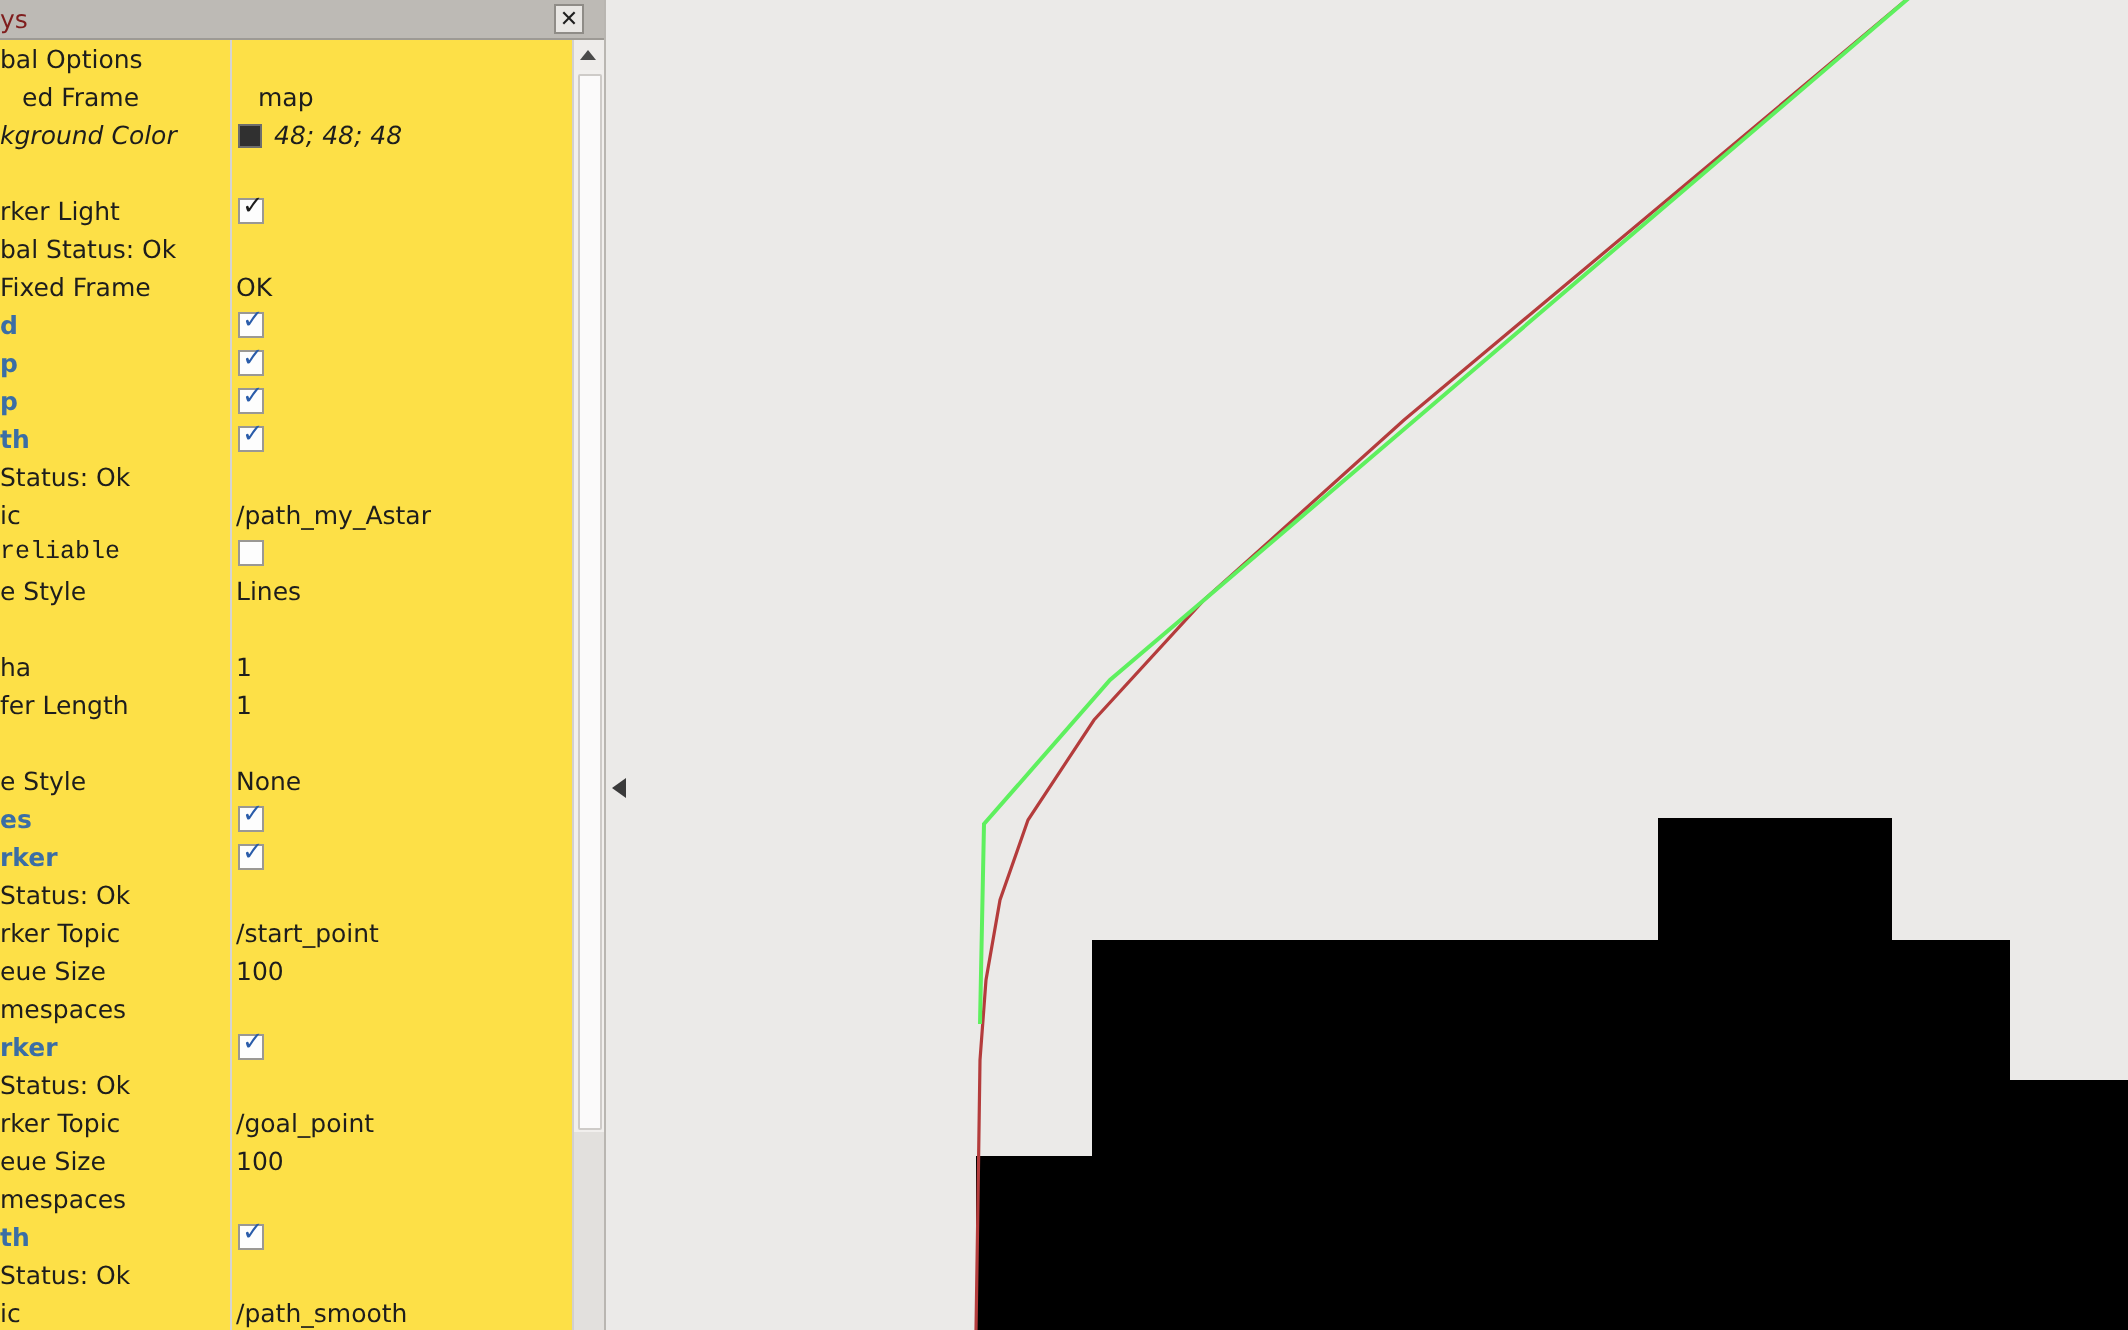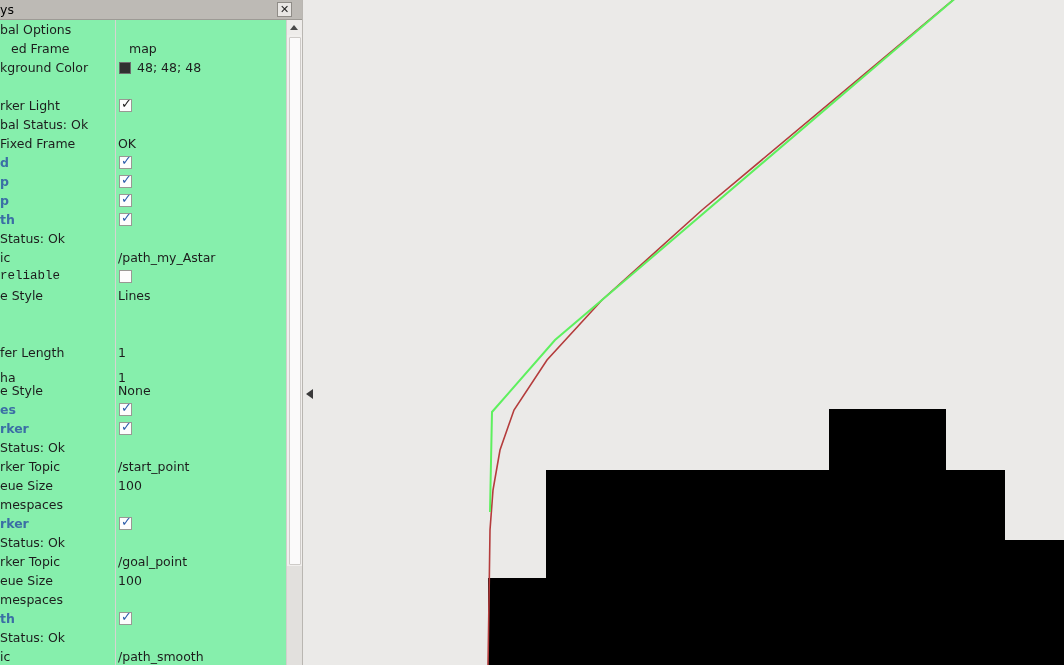--- a/index.html
+++ b/index.html
@@ -54,21 +54,21 @@
     position: absolute;
     left: 0; top: 0;
     width: 302px; height: 19px;
     background: #bdbab5;
     border-bottom: 1px solid #9d9a95;
   }
   #panel-title {
     position: absolute;
     left: 0; top: 1px;
     font-size: 12.5px;
-    color: #000000;
+    color: #7f1d1d;
     line-height: 17px;
     white-space: nowrap;
   }
   #panel-close {
     position: absolute;
     right: 10px; top: 2px;
     width: 15px; height: 15px;
     background: #e9e7e4;
     border: 1px solid #8f8c87;
     box-sizing: border-box;
@@ -77,21 +77,21 @@
     font-size: 11px;
     color: #1d1d1d;
     cursor: pointer;
   }
 
   
   #prop-area {
     position: absolute;
     left: 0; top: 20px;
     width: 292px; height: 645px;
-    background: #86efac;
+    background: #fde047;
     overflow: hidden;
   }
   #col-divider {
     position: absolute;
     left: 115px; top: 0;
     width: 1px; height: 645px;
     background: #d6d4d1;
   }
   .prop-row {
     position: absolute;
@@ -225,21 +225,21 @@
       <div id="col-divider"></div>
 
     <div class="prop-row" style="top: 0px;">
           <div class="prop-name">bal Options</div>
           <div class="prop-value"></div>
         </div>
         <div class="prop-row" style="top: 19px; margin-left: 11px;">
           <div class="prop-name">ed Frame</div>
           <div class="prop-value">map</div>
         </div>
-        <div class="prop-row" style="top: 38px;">
+        <div class="prop-row" style="top: 38px; font-style: italic;">
           <div class="prop-name">kground Color</div>
           <div class="swatch" style="background: rgb(48, 48, 48);"></div>
           <div class="swatch-label">48; 48; 48</div>
         </div>
         <div class="prop-row" style="top: 76px;">
           <div class="prop-name">rker Light</div>
           <div class="cbox">
             <span class="mark dark">✓</span>
           </div>
         </div>
@@ -284,21 +284,21 @@
           <div class="prop-value">/path_my_Astar</div>
         </div>
         <div class="prop-row" style="top: 247px; font-family: Liberation Mono, monospace;">
           <div class="prop-name">reliable</div>
           <div class="cbox empty"></div>
         </div>
         <div class="prop-row" style="top: 266px;">
           <div class="prop-name">e Style</div>
           <div class="prop-value">Lines</div>
         </div>
-        <div class="prop-row" style="top: 304px; margin-top: 44px;">
+        <div class="prop-row" style="top: 304px;">
           <div class="prop-name">ha</div>
           <div class="prop-value">1</div>
         </div>
         <div class="prop-row" style="top: 323px;">
           <div class="prop-name">fer Length</div>
           <div class="prop-value">1</div>
         </div>
         <div class="prop-row" style="top: 361px;">
           <div class="prop-name">e Style</div>
           <div class="prop-value">None</div>

